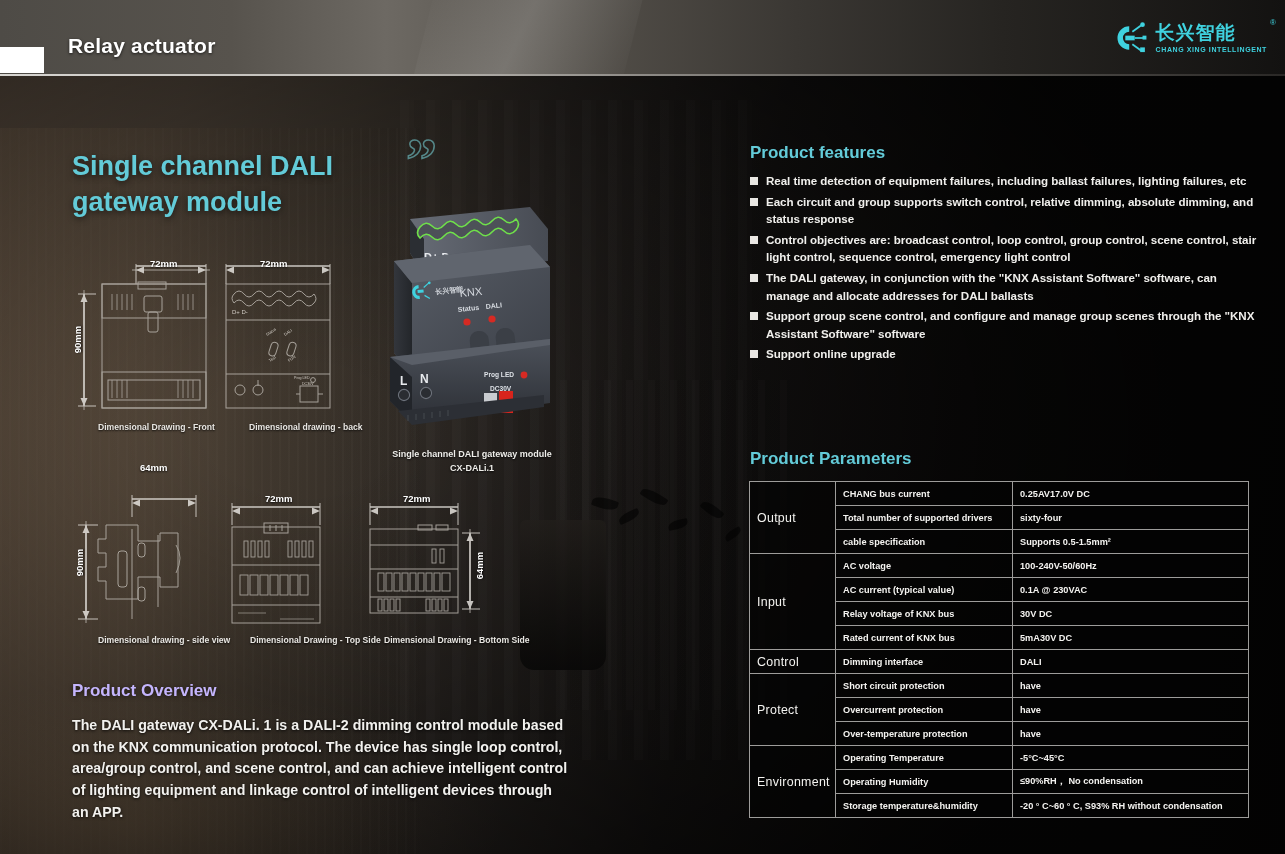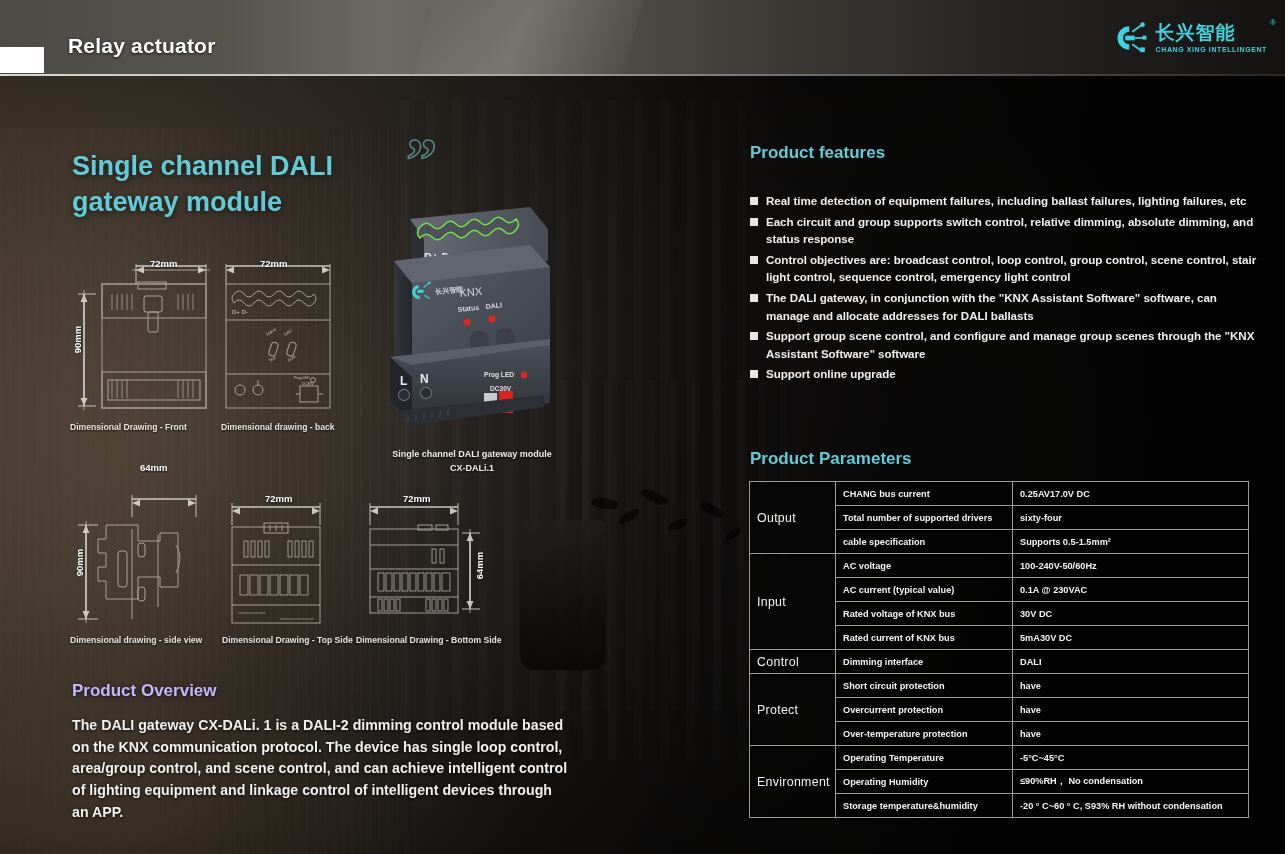--- a/index.html
+++ b/index.html
@@ -106,20 +106,21 @@
     color: transparent;
     -webkit-text-stroke: 1.5px rgba(110,190,195,.65);
     font-family: "Liberation Serif", serif;
   }
 
   
   .drawing { position: absolute; }
   .dwg-caption {
     position: absolute; font-size: 8.6px; font-weight: bold; color: #e8e6e2; white-space: nowrap;
     text-shadow: 0 1px 2px rgba(0,0,0,.8);
+    margin-left: 28px;
   }
   .dim-label {
     position: absolute; font-size: 9.5px; font-weight: bold; color: #ffffff;
     text-shadow: 0 1px 2px rgba(0,0,0,.8); white-space: nowrap;
   }
   .dim-label.vert { transform-origin: center; transform: rotate(-90deg); }
 
   
   #product-photo { position: absolute; left: 372px; top: 205px; width: 196px; height: 235px; }
   #photo-caption {
@@ -138,21 +139,21 @@
     position: absolute; left: 72px; top: 715px; width: 500px;
     font-size: 14.2px; font-weight: bold; color: #f2f1ee; line-height: 1.53;
     text-shadow: 0 1px 3px rgba(0,0,0,.8);
   }
 
   
   #features-heading {
     position: absolute; left: 750px; top: 143px;
     font-size: 17px; font-weight: bold; color: #63cbd8;
   }
-  #features-list { position: absolute; left: 750px; top: 192px; width: 512px; }
+  #features-list { position: absolute; left: 750px; top: 172px; width: 512px; }
   .feature-item {
     display: flex; gap: 8px; align-items: flex-start;
     margin-bottom: 3px;
   }
   .feature-bullet {
     flex: none; width: 8px; height: 8px; background: #e9e7e3; margin-top: 5px;
   }
   .feature-text {
     font-size: 11.6px; font-weight: bold; color: #f0efec; line-height: 1.52;
     letter-spacing: -.05px;
@@ -554,21 +555,21 @@
         <tr>
           <td class="group" rowspan="4">Input</td>
           <td class="pname">AC voltage</td>
           <td class="pvalue">100-240V-50/60Hz</td>
         </tr>
         <tr>
           <td class="pname">AC current (typical value)</td>
           <td class="pvalue">0.1A @ 230VAC</td>
         </tr>
         <tr>
-          <td class="pname">Rated voltage of KNX bus</td>
+          <td class="pname">Relay voltage of KNX bus</td>
           <td class="pvalue">30V DC</td>
         </tr>
         <tr>
           <td class="pname">Rated current of KNX bus</td>
           <td class="pvalue">5mA30V DC</td>
         </tr>
         <tr>
           <td class="group" rowspan="1">Control</td>
           <td class="pname">Dimming interface</td>
           <td class="pvalue">DALI</td>

